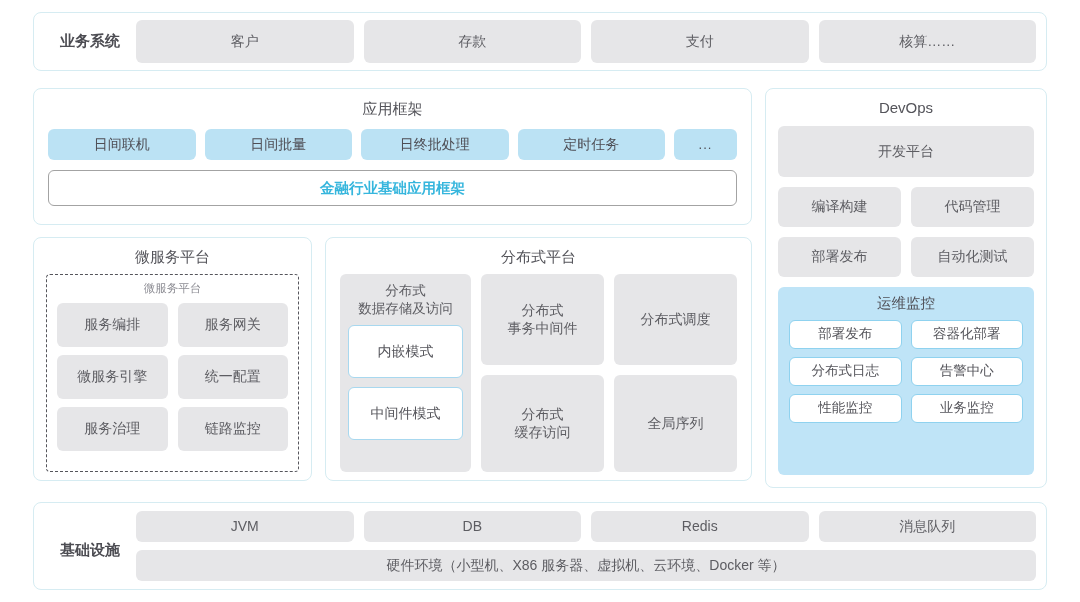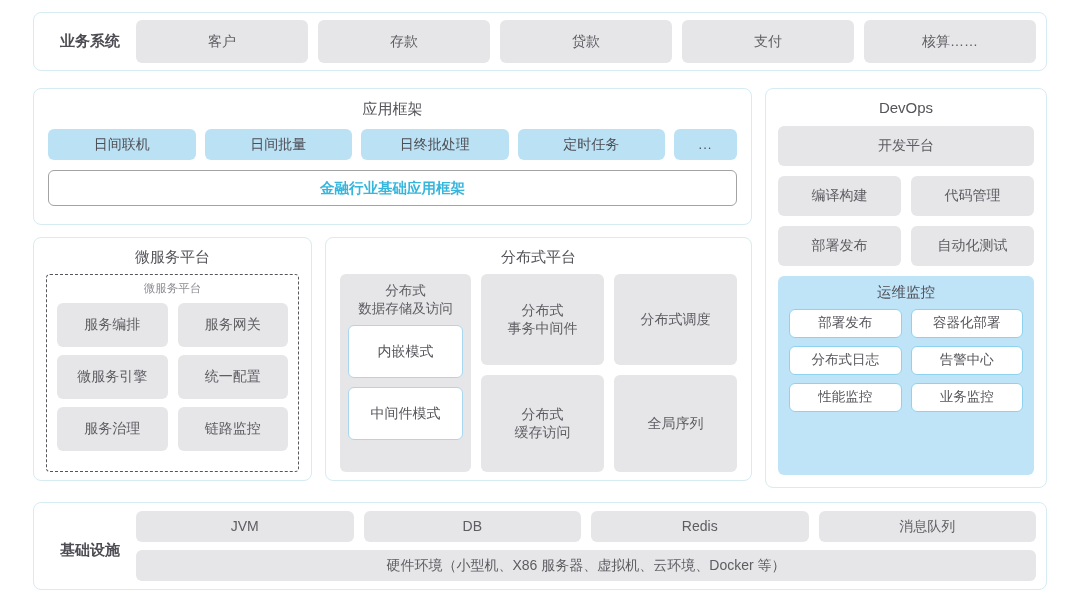--- a/index.html
+++ b/index.html
@@ -134,21 +134,21 @@
   .store-card .chip-outline { height: 53px; }
   .store-card .chip-outline + .chip-outline { margin-top: 9px; }
   .dist-col.c2 .chip:nth-child(1) { height: 91px; }
   .dist-col.c2 .chip:nth-child(2) { height: 97px; }
   .dist-col.c3 .chip:nth-child(1) { height: 91px; }
   .dist-col.c3 .chip:nth-child(2) { height: 97px; }
 
   
   .devops { height: 100%; padding: 11px 12px 12px; display: flex; flex-direction: column; }
   .devops .panel-title { margin-bottom: 11px; }
-  .devops .chip.full { height: 40px; margin-bottom: 10px; }
+  .devops .chip.full { height: 51px; margin-bottom: 10px; }
   .devops .dev-grid { display: grid; grid-template-columns: 1fr 1fr; gap: 10px; margin-bottom: 10px; }
   .devops .dev-grid .chip { height: 40px; }
   .ops-panel {
     background: #bfe4f7;
     border-radius: 6px;
     flex: 1;
     padding: 9px 11px 11px;
   }
   .ops-panel .ops-title {
     text-align: center; font-size: 14.5px; color: #4f4f56;
@@ -184,21 +184,20 @@
 </head>
 <body>
 
 <div class="page">
 
   <div class="outer-panel row-business">
     <div class="row-label">业务系统</div>
     <div class="cells">
       <div class="chip">客户</div>
       <div class="chip">存款</div>
-      <div class="chip">贷款</div>
       <div class="chip">支付</div>
       <div class="chip">核算……</div>
     </div>
   </div>
 
   <div class="mid">
 
     <div class="mid-left">
 
       <div class="outer-panel appfw">

